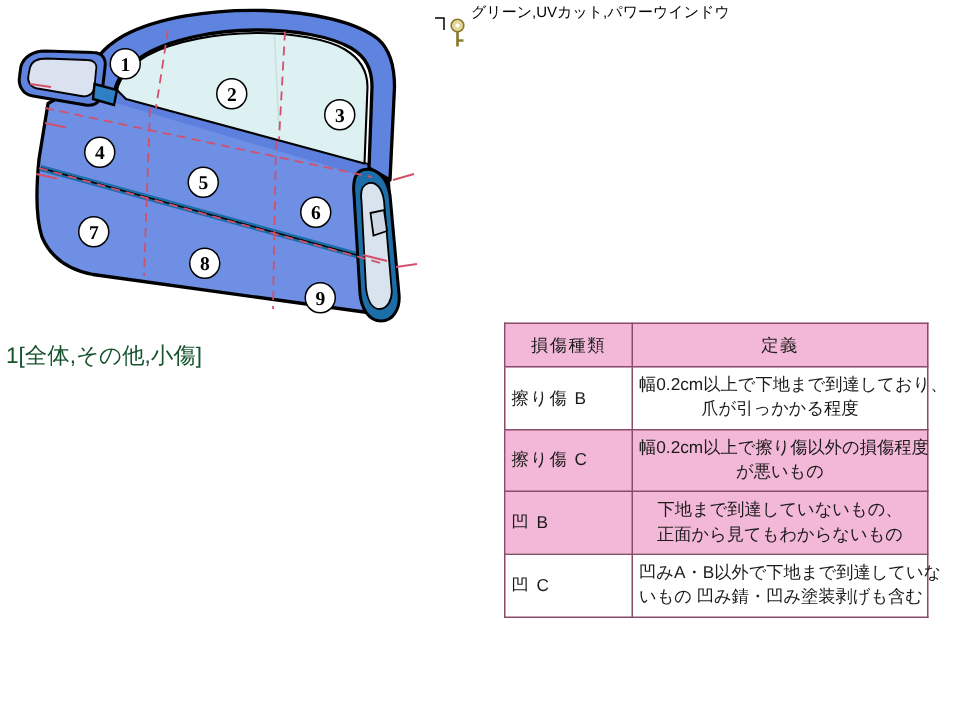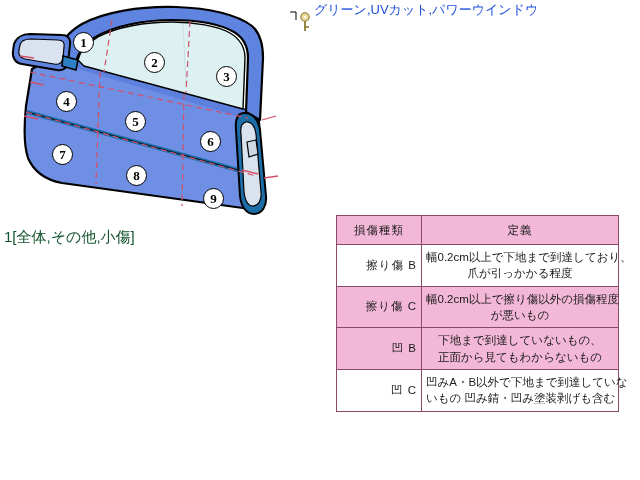--- a/index.html
+++ b/index.html
@@ -13,22 +13,22 @@
     font-family: "Liberation Sans", "DejaVu Sans", sans-serif;
     position: relative;
     overflow: hidden;
   }
 
   
   #top-caption {
     position: absolute;
     left: 314px;
     top: 1px;
-    font-size: 13px;
-    color: #1d4ed8;
+    font-size: 10px;
+    color: #000000;
     white-space: nowrap;
     letter-spacing: 0px;
   }
 
   
   #door-diagram {
     position: absolute;
     left: 0px;
     top: 0px;
     width: 330px;
@@ -88,21 +88,21 @@
   table.damage col.c-def  { width: 197px; }
 
   .hdr-cell {
     background: #f3b8d7;
     text-align: center;
     height: 20px;
     font-size: 11.5px;
     letter-spacing: 1px;
   }
   .kind-cell {
-    text-align: right;
+    text-align: left;
     font-size: 11.5px;
     letter-spacing: 1px;
     padding: 4px 0;
     margin-top: 46px;
   }
   .def-cell {
     text-align: center;
     font-size: 11.5px;
     line-height: 1.42;
     padding: 4px 3px 4px 6px;

